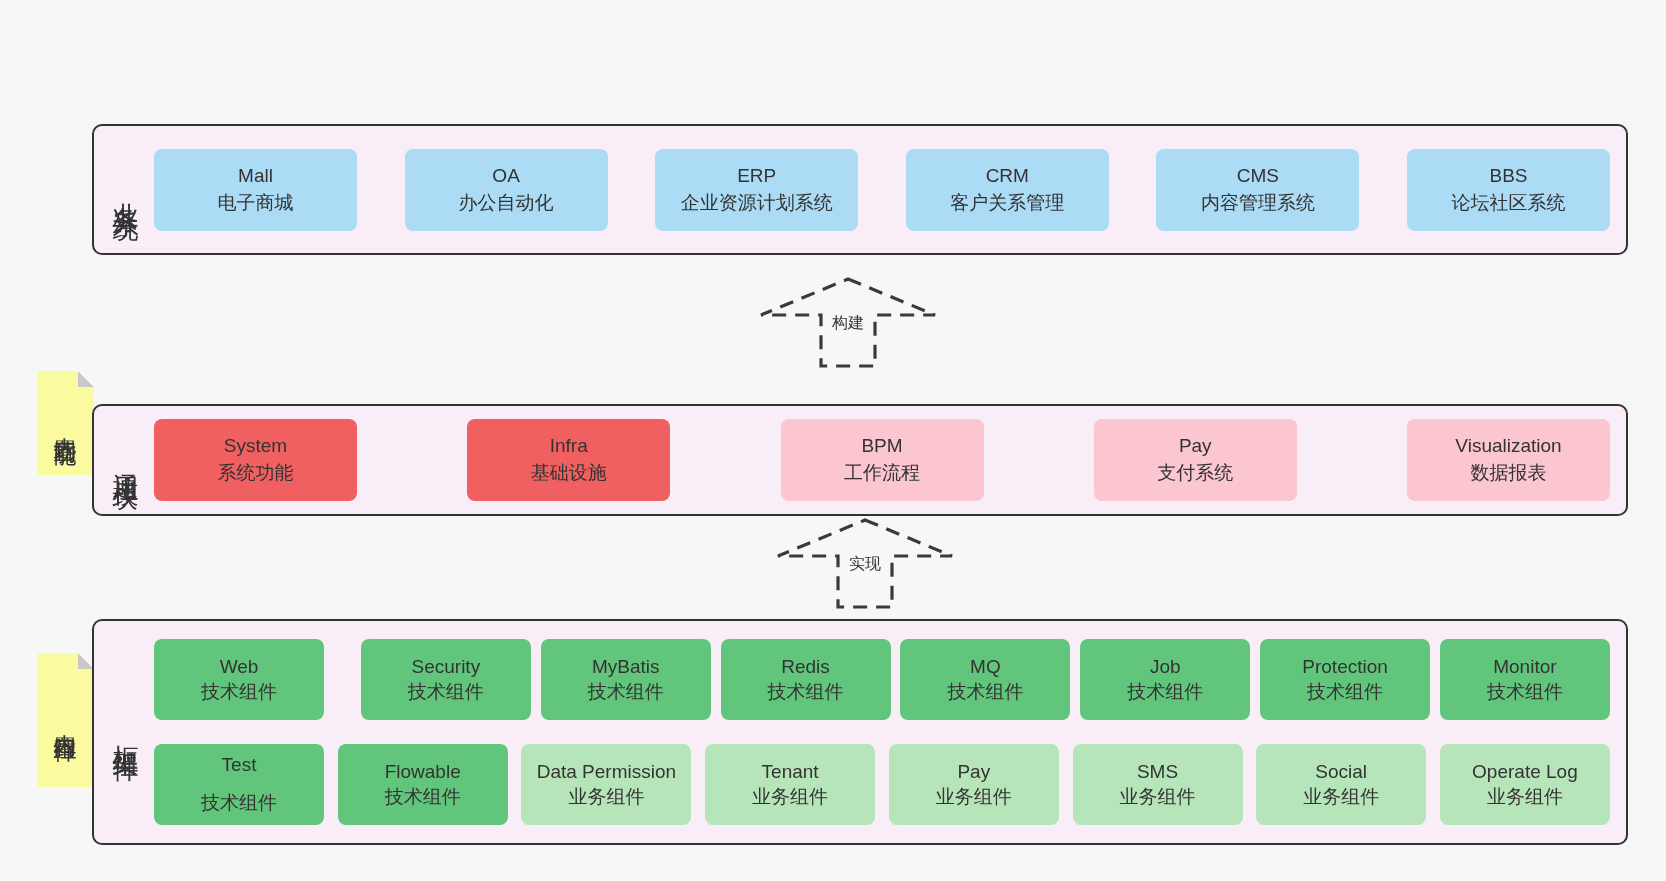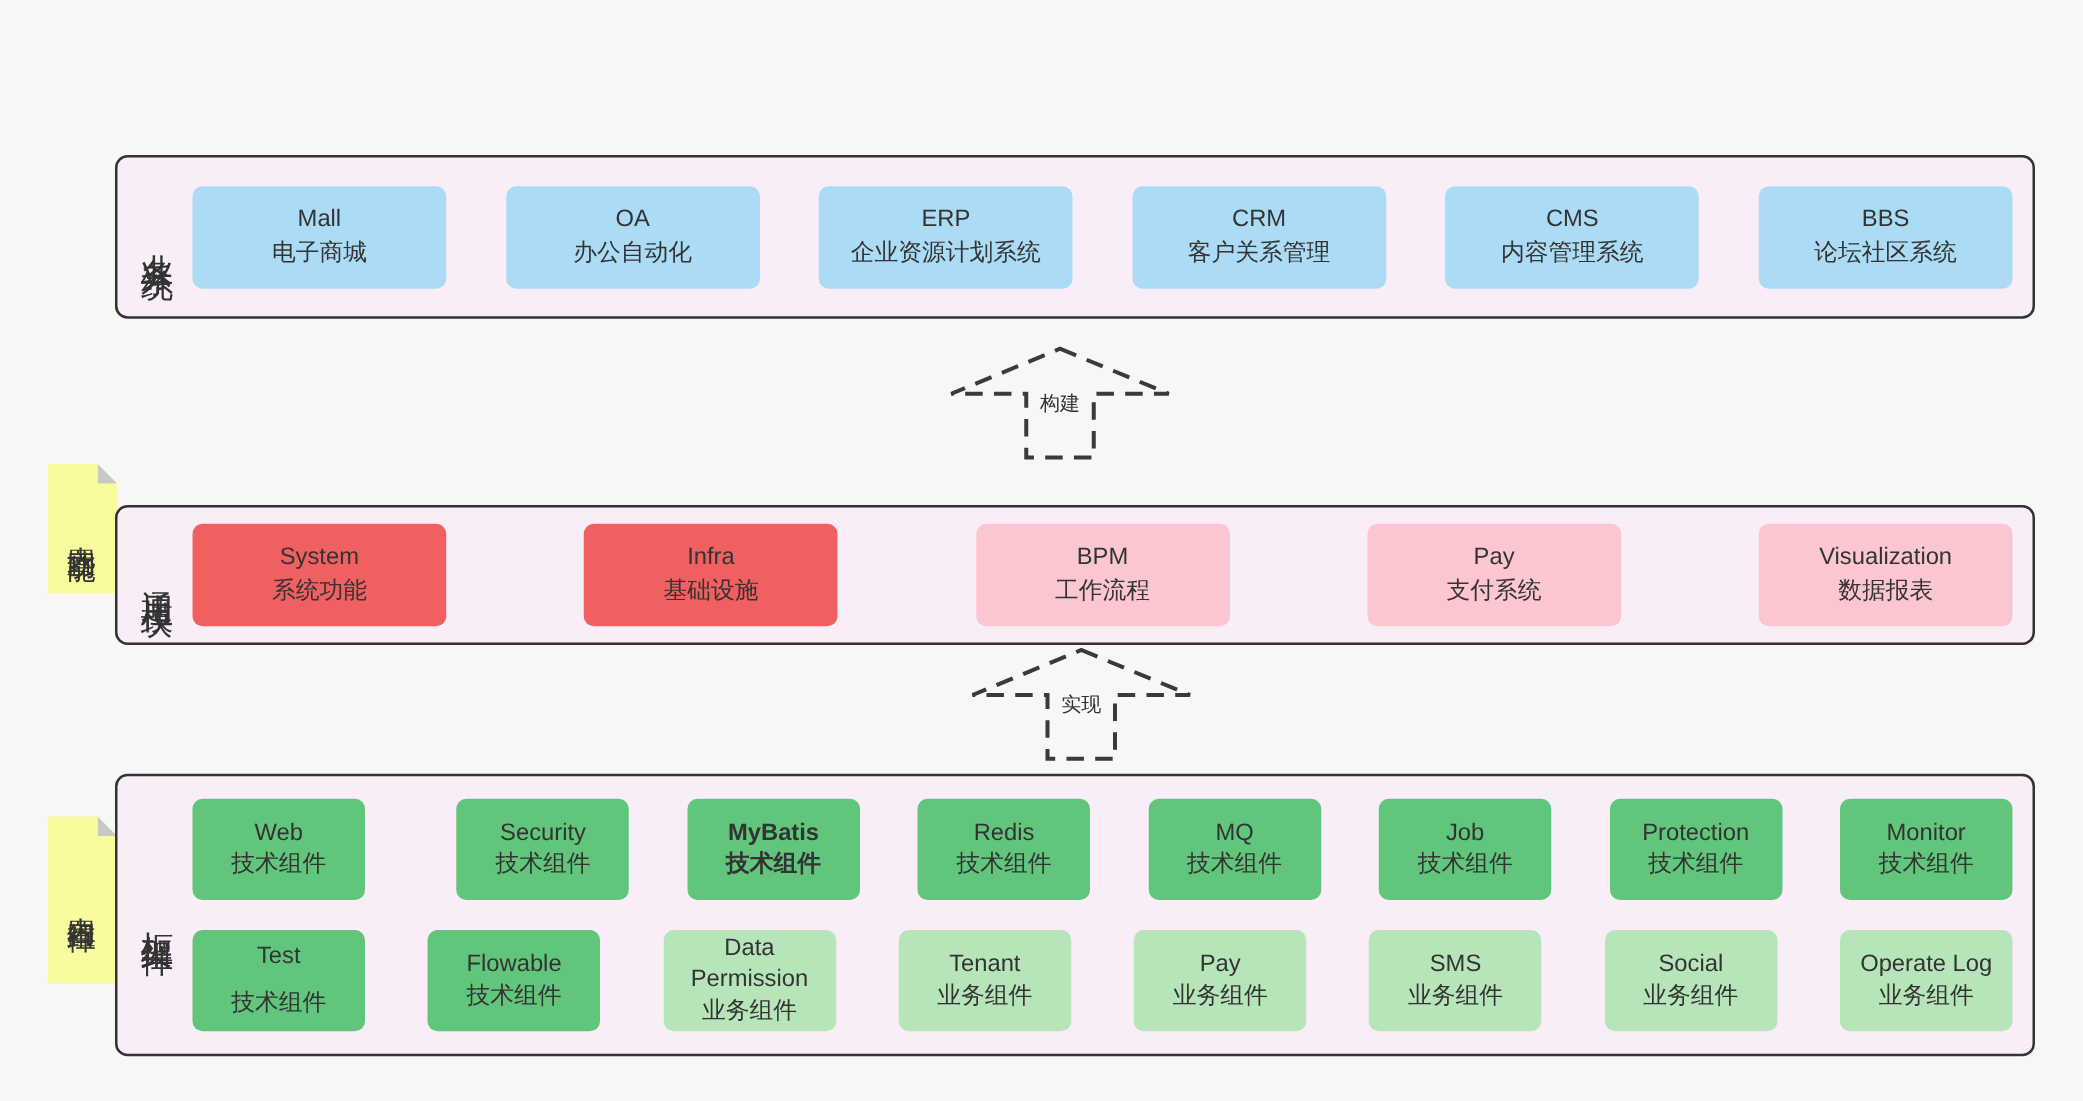--- a/index.html
+++ b/index.html
@@ -49,21 +49,21 @@
     box-sizing:border-box;
     border-radius:8px;
     display:flex;flex-direction:column;
     align-items:center;justify-content:center;
     text-align:center;
     color:var(--text,#333);
     line-height:1.4;
     padding:2px 6px;
   }
   .band-6 .box{width:203px;height:82px;font-size:19px;}
-  .band-8 .box{width:138px;height:81px;font-size:19px;line-height:1.3;}
+  .band-8 .box{width:170px;height:81px;font-size:19px;line-height:1.3;}
   .box-title,.box-subtitle{display:block;}
   
   .note{
     position:absolute;
     left:38px;width:56px;
     background:var(--noteYellow,#fafa9e);
     z-index:1;
     clip-path:polygon(0 0, calc(100% - 16px) 0, 100% 16px, 100% 100%, 0 100%);
     display:flex;align-items:center;justify-content:center;
   }
@@ -195,21 +195,21 @@
     <div class="rows">
         <div class="row">
           <div class="box" style="background: var(--green);">
             <span class="box-title">Web</span>
             <span class="box-subtitle">技术组件</span>
           </div>
           <div class="box" style="background: var(--green); margin-left: 27px;">
             <span class="box-title">Security</span>
             <span class="box-subtitle">技术组件</span>
           </div>
-          <div class="box" style="background: var(--green); font-weight: bold;">
+          <div class="box" style="background: var(--green);">
             <span class="box-title">MyBatis</span>
             <span class="box-subtitle">技术组件</span>
           </div>
           <div class="box" style="background: var(--green);">
             <span class="box-title">Redis</span>
             <span class="box-subtitle">技术组件</span>
           </div>
           <div class="box" style="background: var(--green);">
             <span class="box-title">MQ</span>
             <span class="box-subtitle">技术组件</span>

